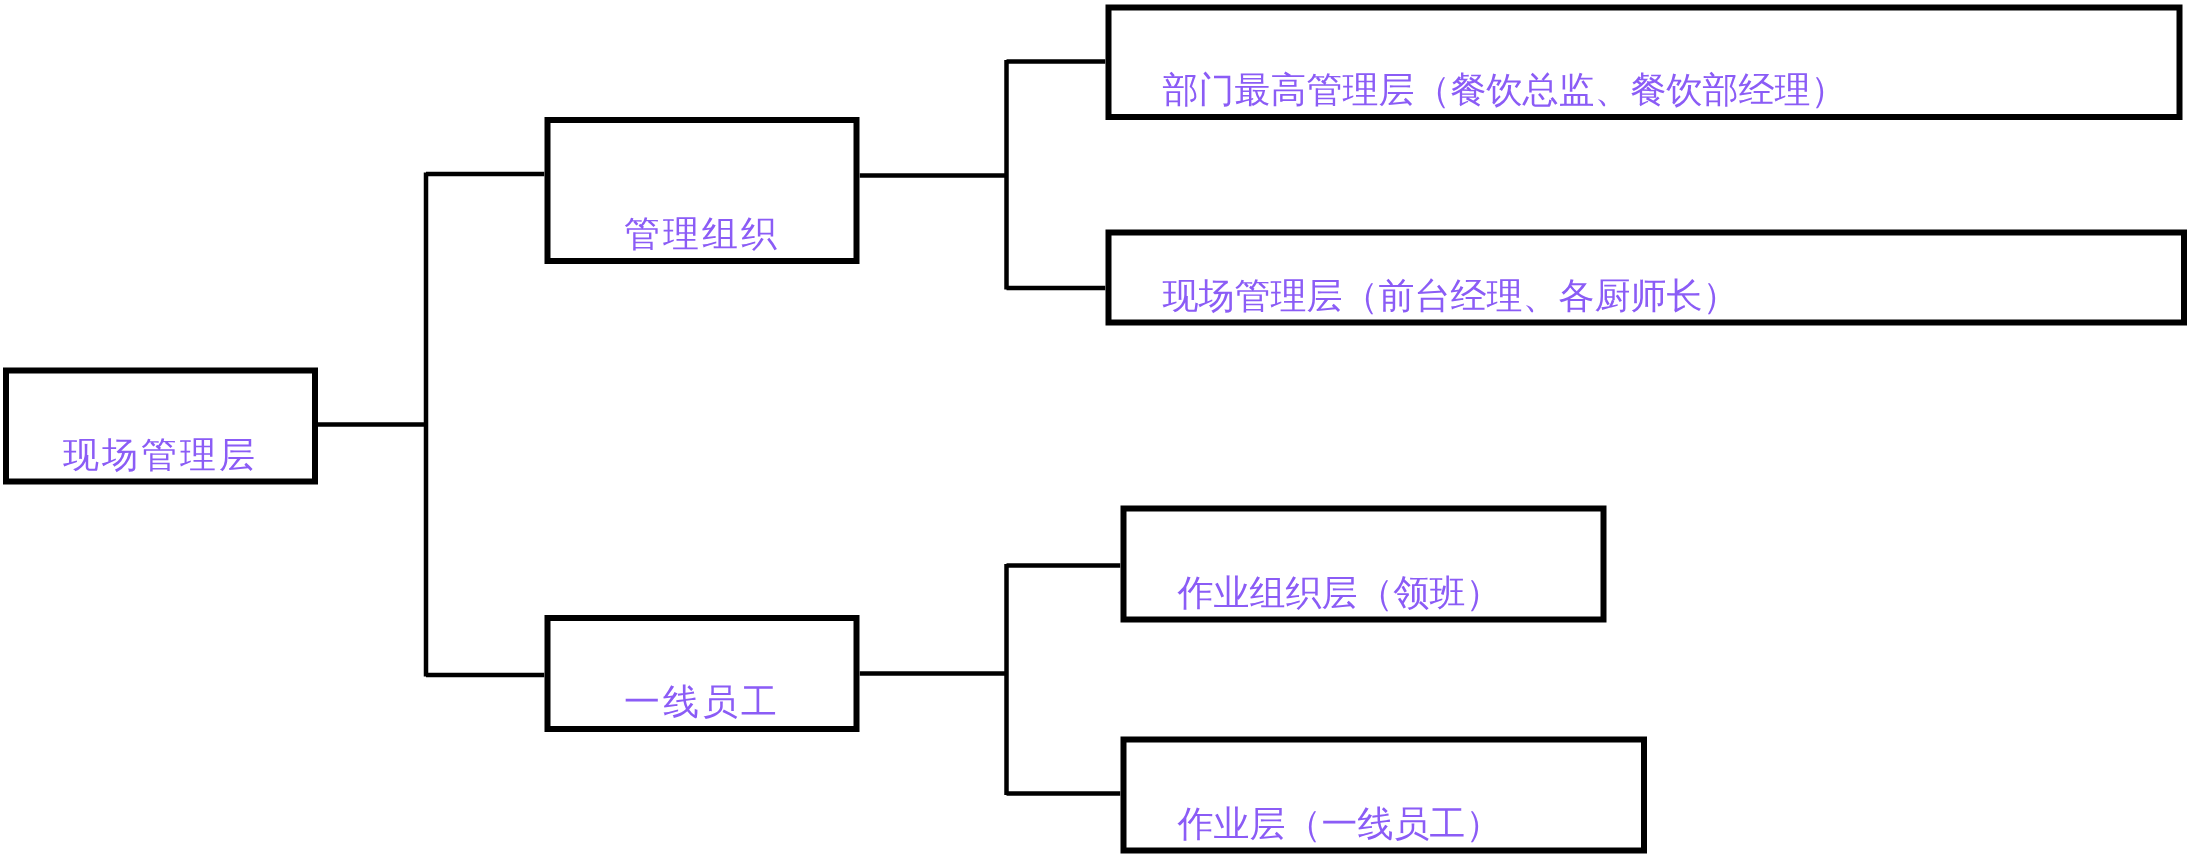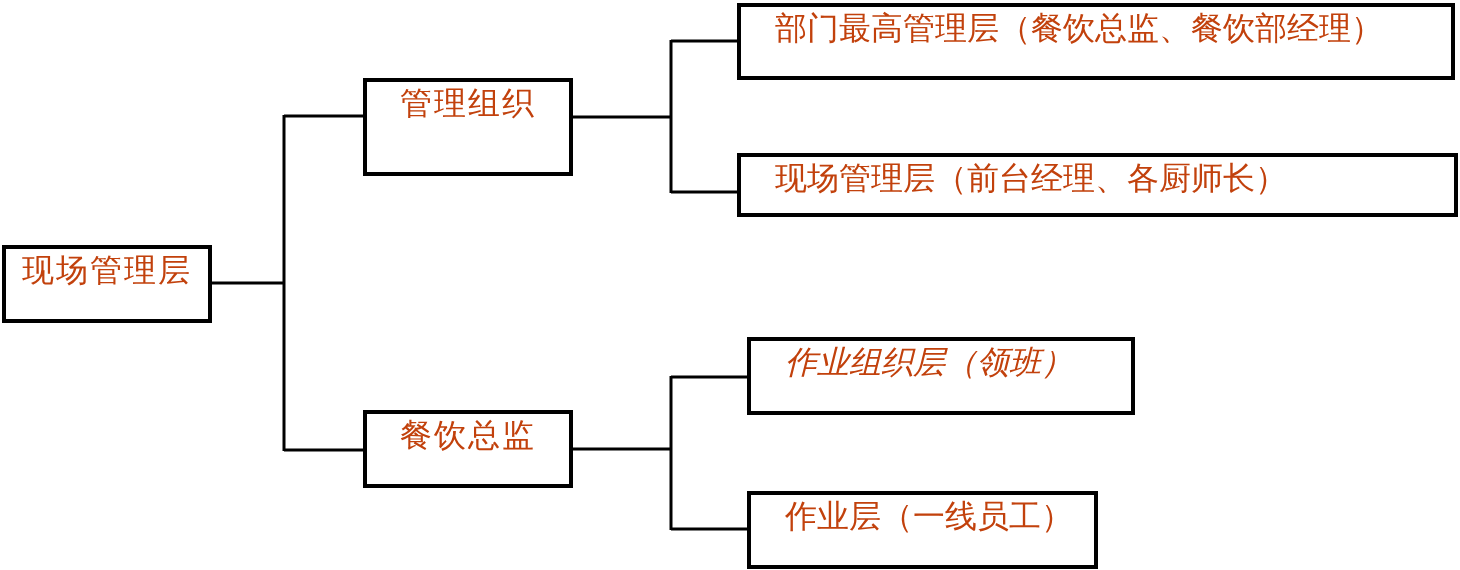--- a/index.html
+++ b/index.html
@@ -21,40 +21,40 @@
     top: 0;
     width: 1460px;
     height: 570px;
     z-index: 1;
   }
   .node {
     position: absolute;
     box-sizing: border-box;
     border: 4px solid #000000;
     background: #ffffff;
-    color: #c2410c;
+    color: #8b5cf6;
     display: flex;
-    align-items: flex-start;
+    align-items: flex-end;
     justify-content: center;
-    font-size: 32px;
+    font-size: 24px;
     letter-spacing: 2px;
     white-space: nowrap;
     z-index: 2;
   }
   .node.leaf {
     justify-content: flex-start;
     padding-left: 34px;
     letter-spacing: 0px;
   }
   .node-root  { left: 2px;   top: 245px; width: 210px; height: 78px; }
   .node-b1    { left: 363px; top: 78px;  width: 210px; height: 98px; }
   .node-b2    { left: 363px; top: 410px; width: 210px; height: 78px; }
   .node-l1    { left: 737px; top: 3px;   width: 718px; height: 77px; }
   .node-l2    { left: 737px; top: 153px; width: 721px; height: 64px; }
-  .node-l3    { left: 747px; top: 337px; width: 388px; height: 78px; font-style: italic; }
+  .node-l3    { left: 747px; top: 337px; width: 324px; height: 78px; }
   .node-l4    { left: 747px; top: 491px; width: 351px; height: 78px; }
 </style>
 </head>
 <body>
 
 <div class="canvas">
 
   <svg class="connectors" viewBox="0 0 1460 570" xmlns="http://www.w3.org/2000/svg">
 
     <line x1="212" y1="283" x2="284" y2="283" stroke="#000000" stroke-width="3"></line>
@@ -75,21 +75,21 @@
 
   <div class="node node-root">
     <span>现场管理层</span>
   </div>
 
   <div class="node node-b1">
     <span>管理组织</span>
   </div>
 
   <div class="node node-b2">
-    <span>餐饮总监</span>
+    <span>一线员工</span>
   </div>
 
   <div class="node leaf node-l1">
     <span>部门最高管理层（餐饮总监、餐饮部经理）</span>
   </div>
 
   <div class="node leaf node-l2">
     <span>现场管理层（前台经理、各厨师长）</span>
   </div>
 

